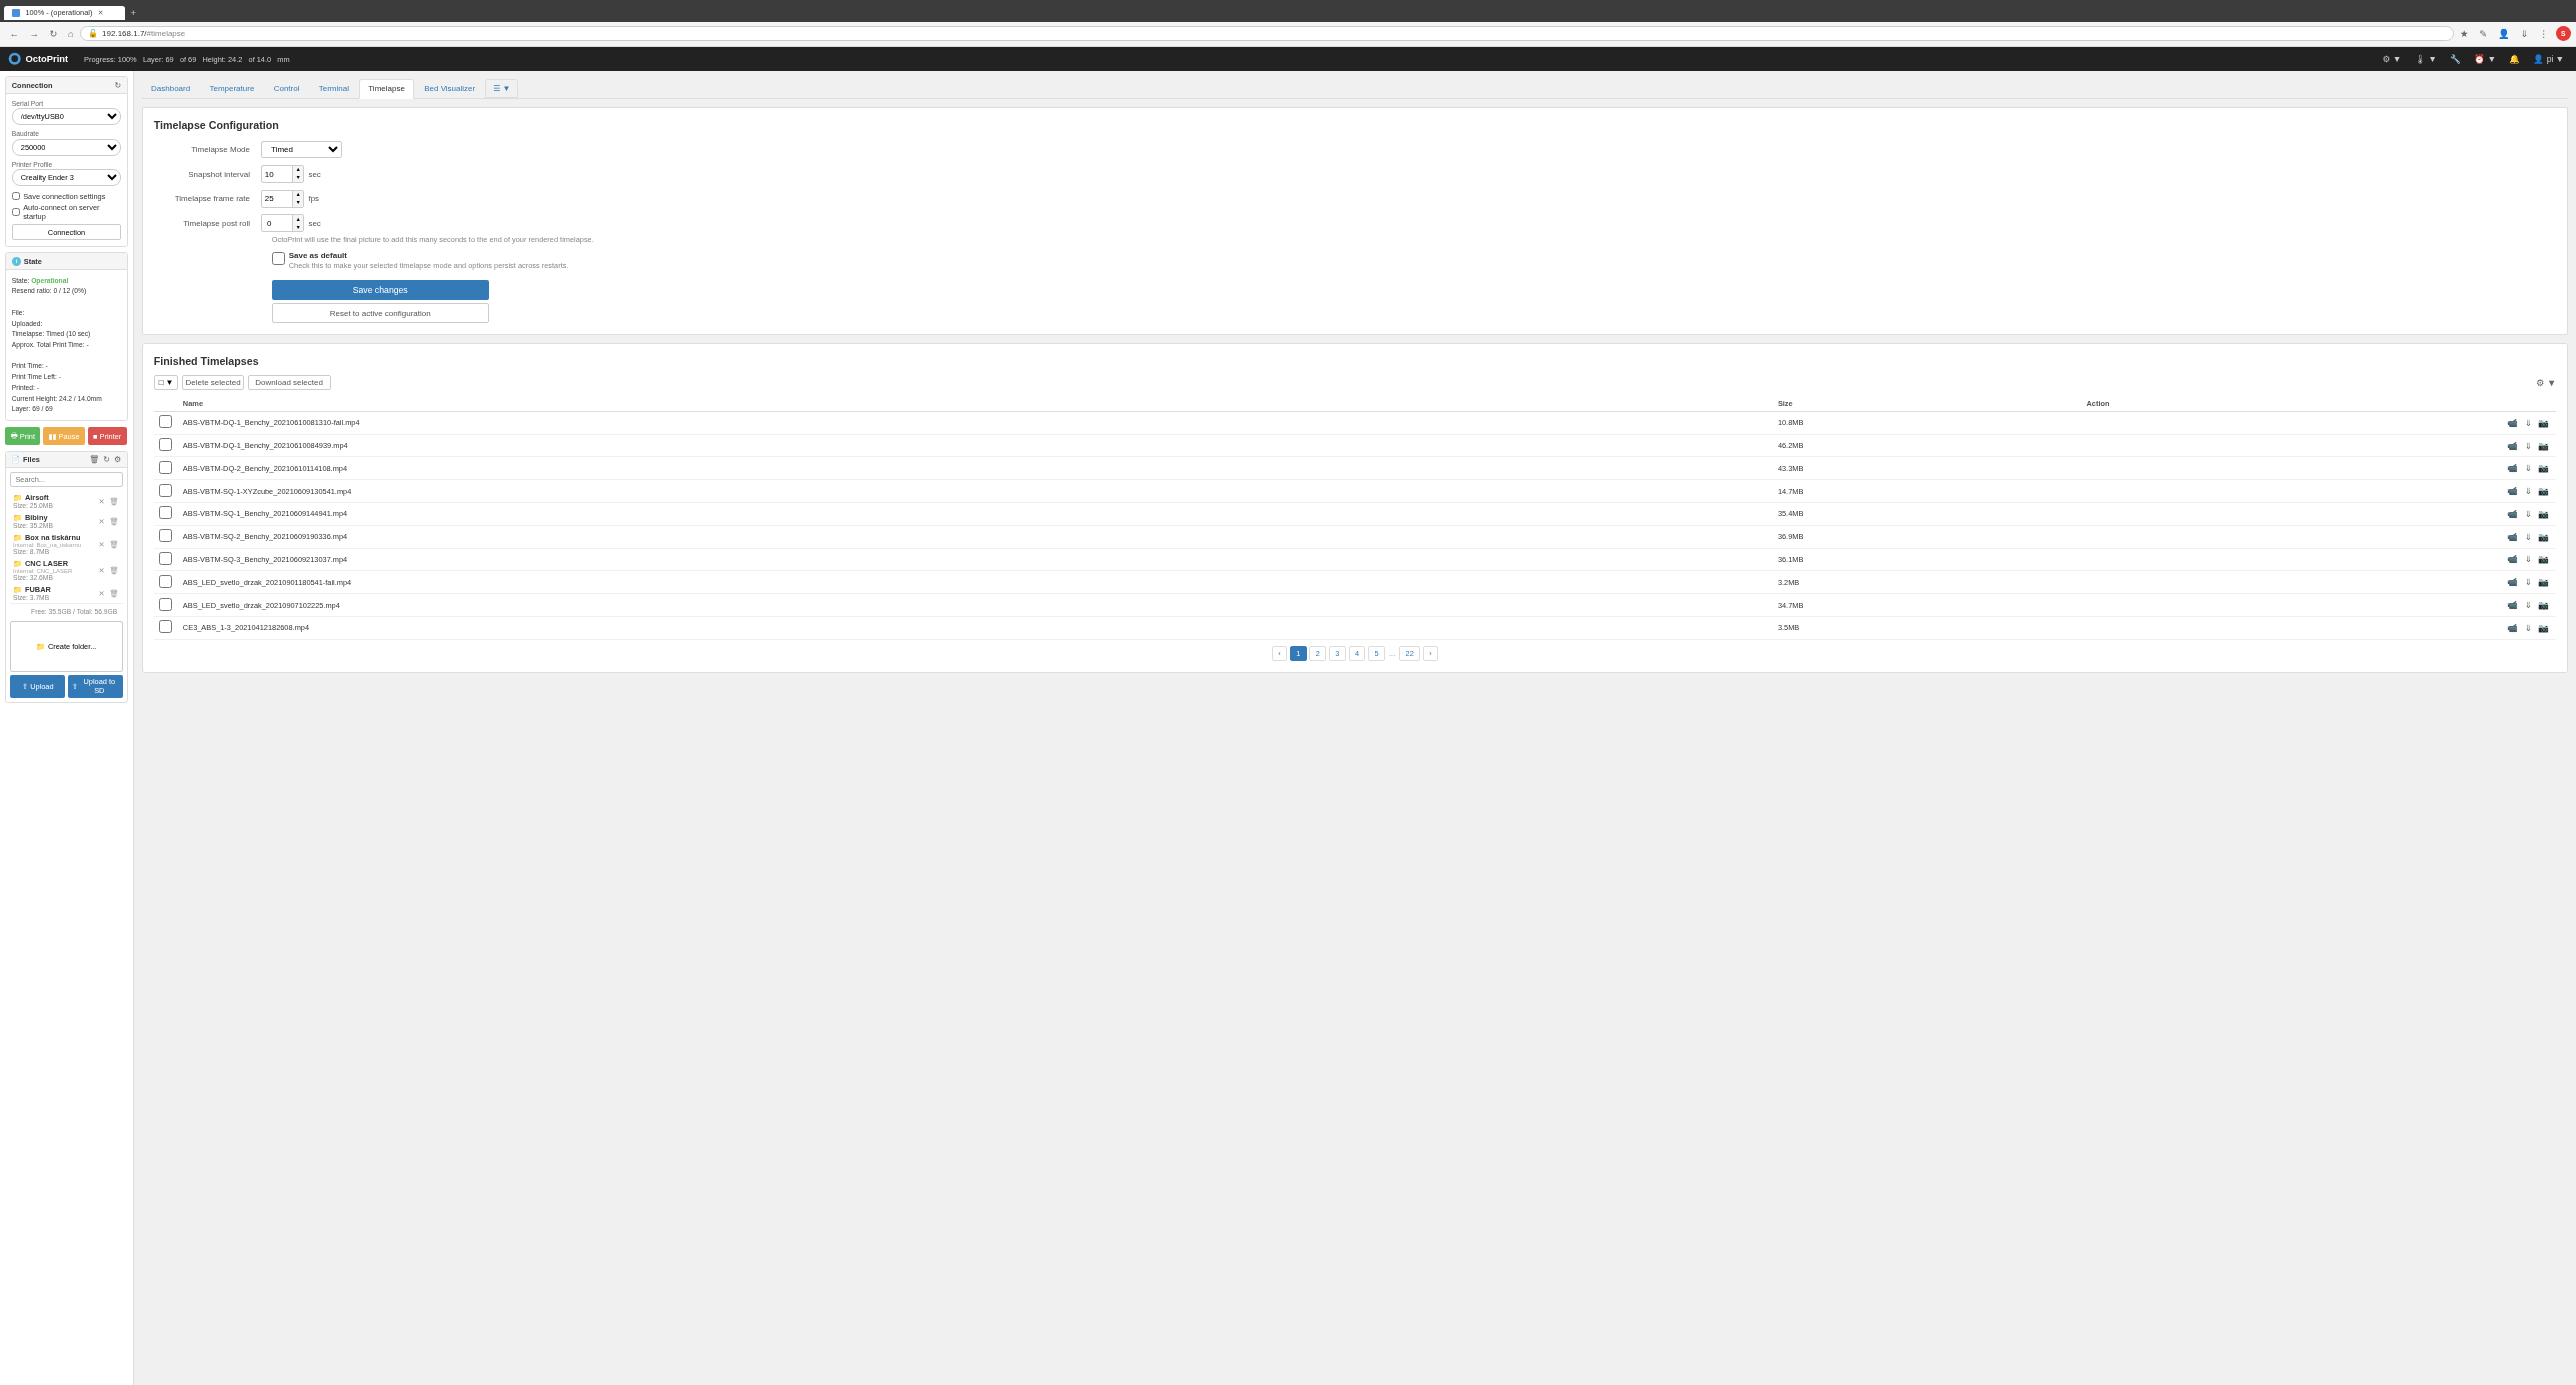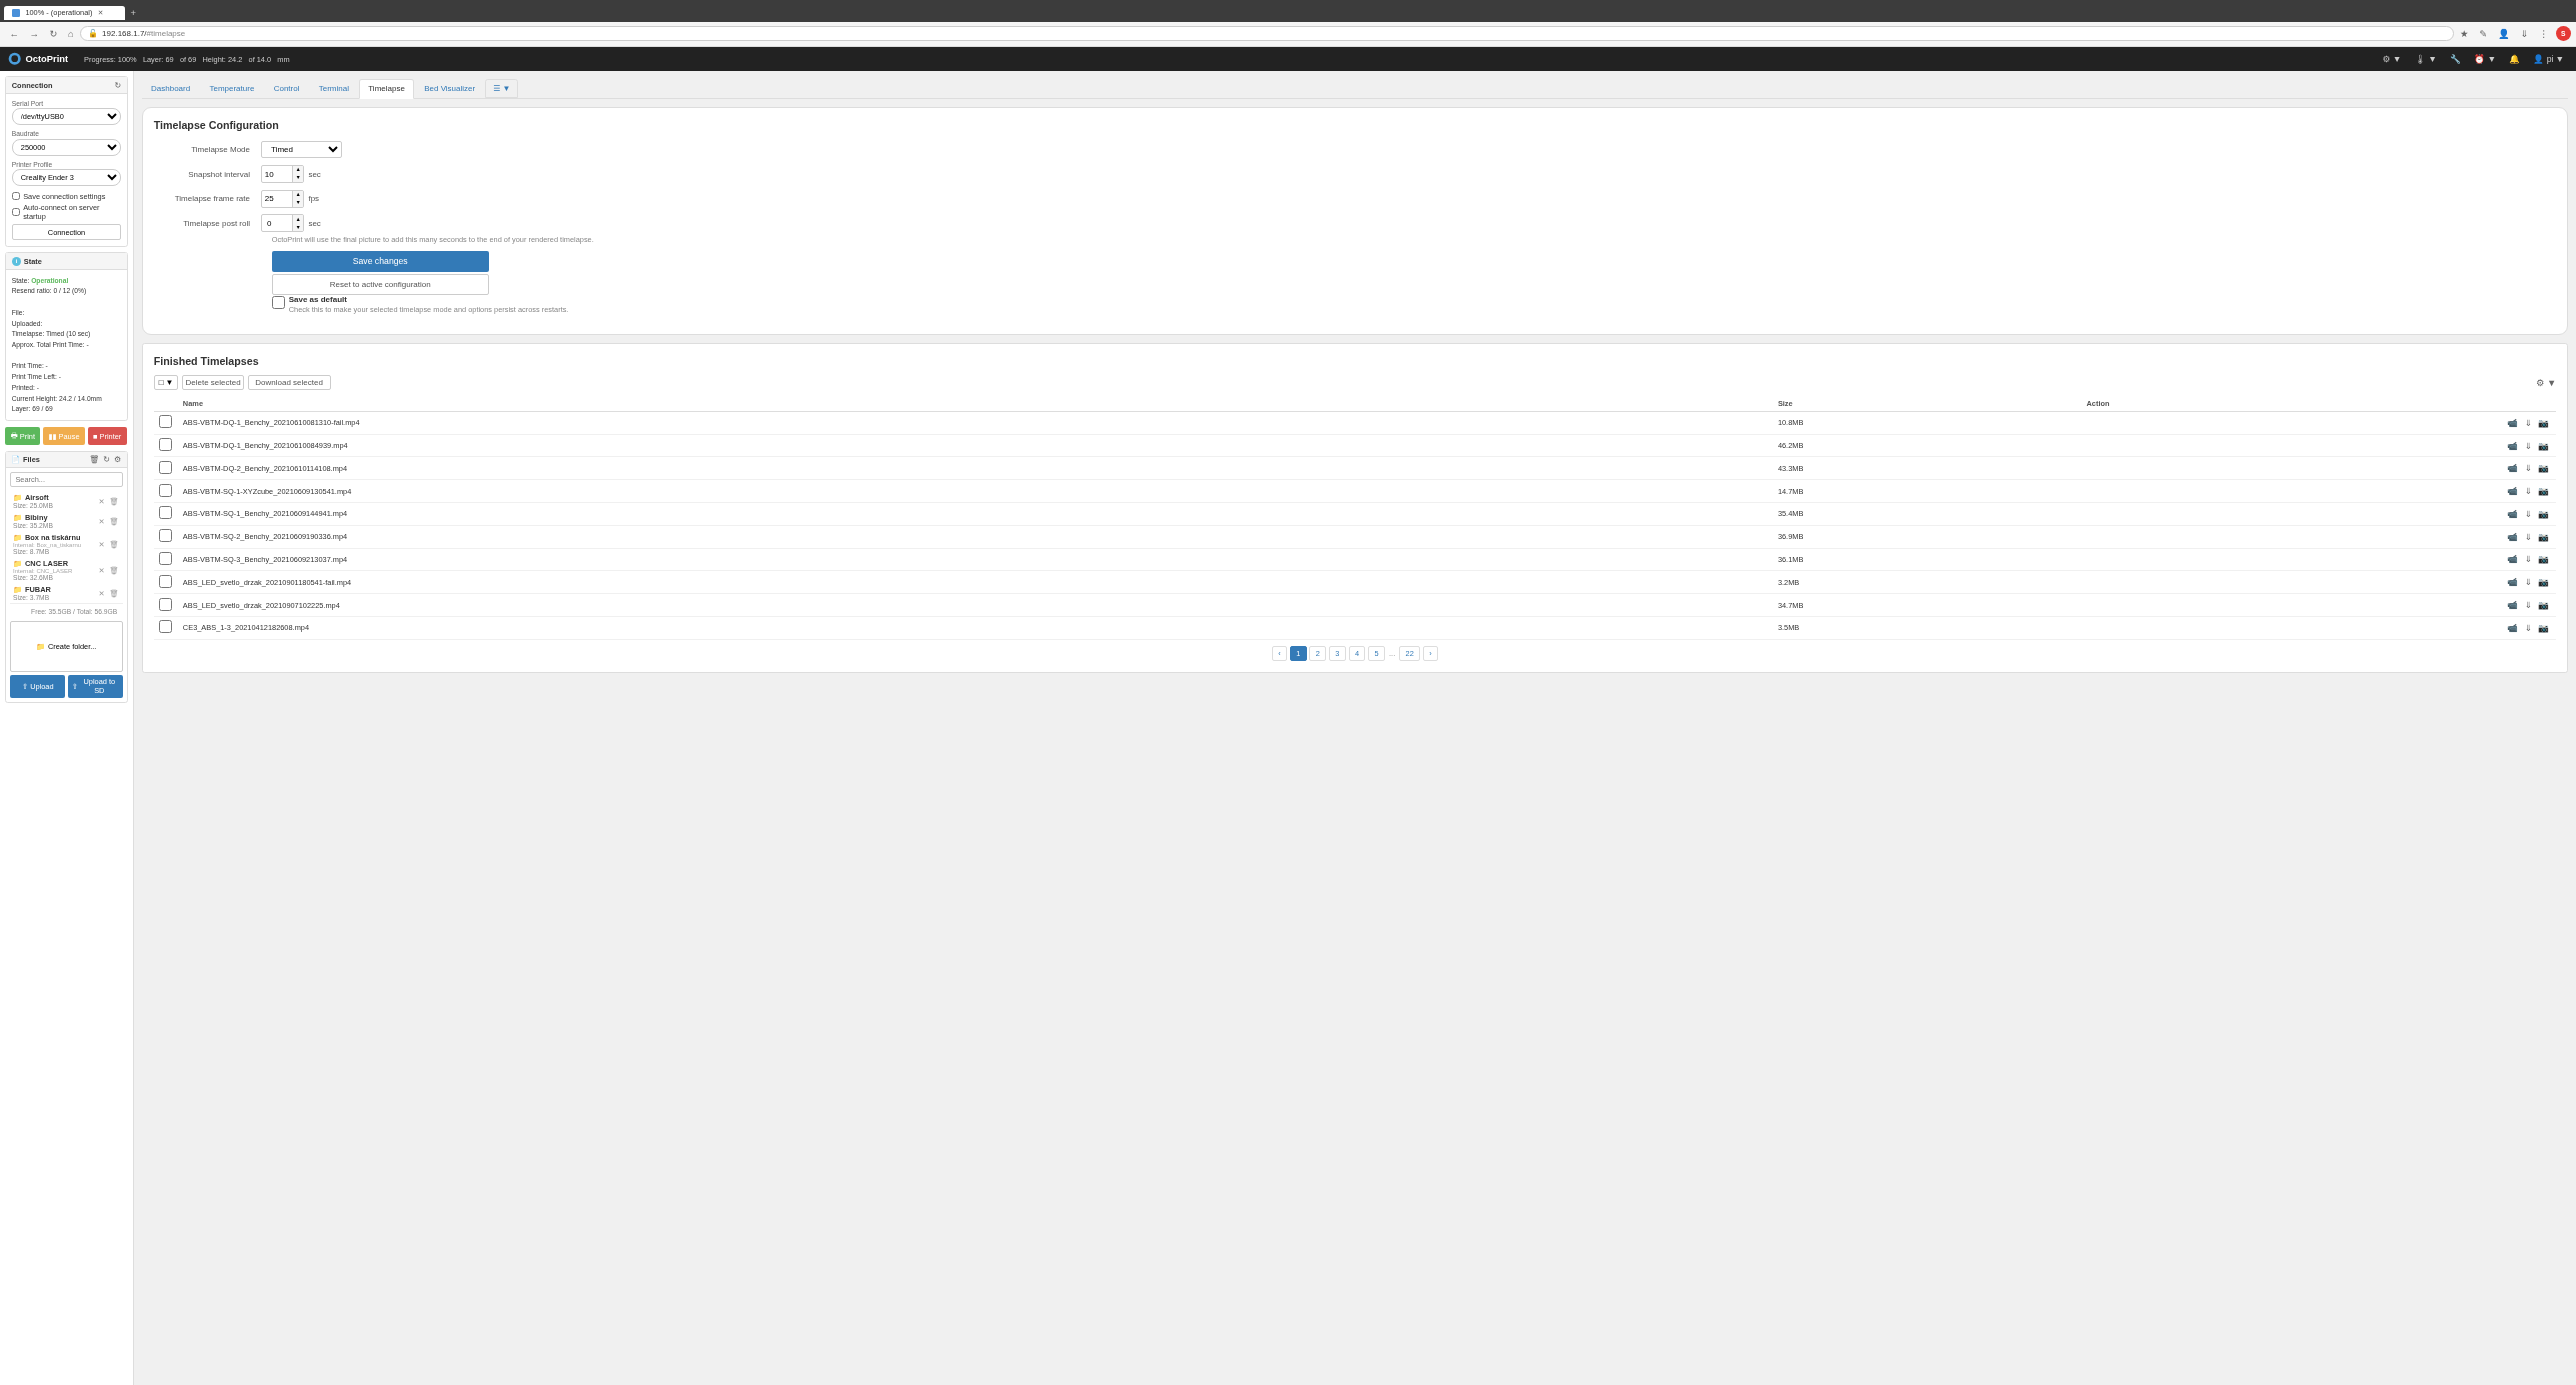--- a/index.html
+++ b/index.html
@@ -84,21 +84,21 @@
 
     
     .main-content { flex: 1; overflow-y: auto; padding: 8px; }
     
     .nav-tabs { display: flex; gap: 1.3px; margin-bottom: 8px; border-bottom: 0.7px solid #ddd; }
     .nav-tab { padding: 4px 8px; font-size: 8px; cursor: pointer; border: 0.7px solid transparent; border-radius: 2.7px 2.7px 0 0; color: #337ab7; text-decoration: none; }
     .nav-tab.active { background: #fff; border: 0.7px solid #ddd; border-bottom-color: #fff; color: #333; margin-bottom: -0.7px; }
     .nav-tab-more { padding: 4px 6.7px; font-size: 8px; cursor: pointer; color: #337ab7; border: 0.7px solid #ddd; border-radius: 2.7px 2.7px 0 0; }
 
     
-    .config-section { background: #fff; border: 0.7px solid #ddd; border-radius: 9px; padding: 10.7px; margin-bottom: 8px; }
+    .config-section { background: #fff; border: 0.7px solid #ddd; border-radius: 2px; padding: 10.7px; margin-bottom: 8px; }
     .config-title { font-size: 10.7px; font-weight: bold; margin-bottom: 10.7px; }
     
     .config-row { display: flex; align-items: center; margin-bottom: 6.7px; }
     .config-label { width: 107px; font-size: 8px; color: #555; text-align: right; padding-right: 10.7px; }
     .config-control { display: flex; align-items: center; gap: 4px; }
     .config-select { padding: 2px 5.4px; border: 0.7px solid #ccc; border-radius: 2px; font-size: 8px; background: #fff; min-width: 81px; }
     .config-unit { font-size: 8px; color: #555; }
     
     .config-description { margin-left: 118px; font-size: 7.4px; color: #888; margin-top: -4px; margin-bottom: 6.7px; }
     .checkbox-config-label { font-size: 8px; font-weight: bold; }
@@ -460,33 +460,33 @@
               <button class="spinner-up">▲</button>
               <button class="spinner-down">▼</button>
             </div>
           </div>
           <span class="config-unit">sec</span>
         </div>
       </div>
 
       <div class="config-description">OctoPrint will use the final picture to add this many seconds to the end of your rendered timelapse.</div>
 
-      <div style="margin-left: 0; max-width: 335px; padding-left: 118px;">
-        <button class="btn-save">Save changes</button>
-        <button class="btn-reset">Reset to active configuration</button>
-      </div>
-
       <div style="margin-left: 118px; margin-bottom: 9.4px;">
         <div style="display:flex; align-items:flex-start; gap:4px;">
           <input type="checkbox" style="margin-top: 1.3px;">
           <div>
             <div class="checkbox-config-label">Save as default</div>
             <div class="checkbox-config-desc">Check this to make your selected timelapse mode and options persist across restarts.</div>
           </div>
         </div>
+      </div>
+
+      <div style="margin-left: 0; max-width: 335px; padding-left: 118px;">
+        <button class="btn-save">Save changes</button>
+        <button class="btn-reset">Reset to active configuration</button>
       </div>
     </div>
 
     <div class="timelapses-section">
       <div class="timelapses-title">Finished Timelapses</div>
 
       <div class="table-toolbar">
         <button class="btn-checkbox-dropdown">
           <span>□</span>
           <span>▼</span>

